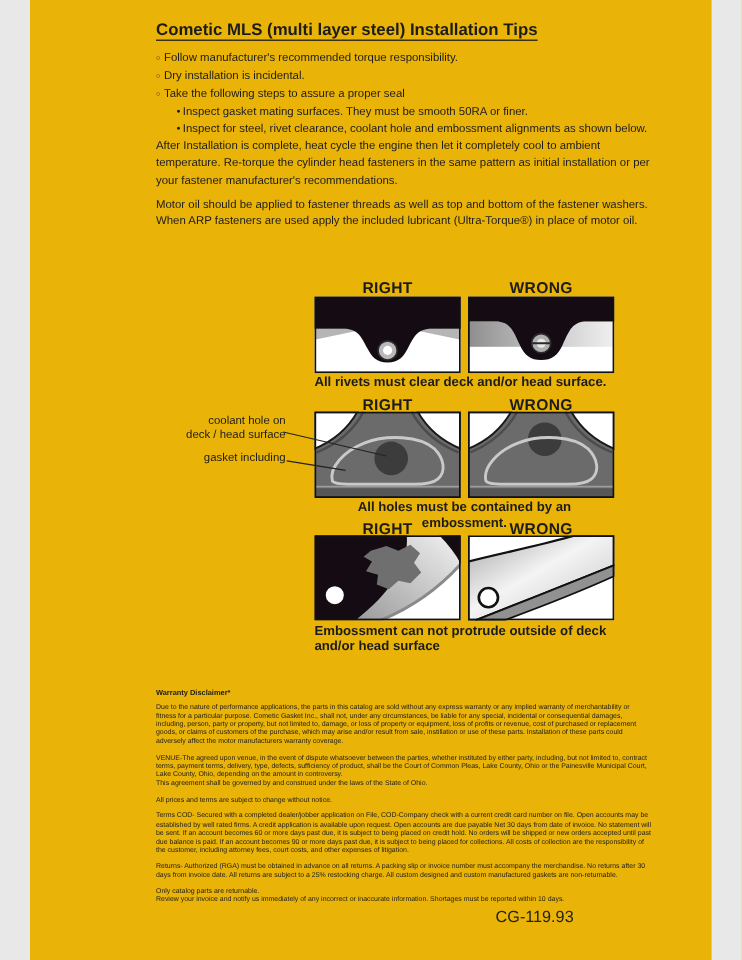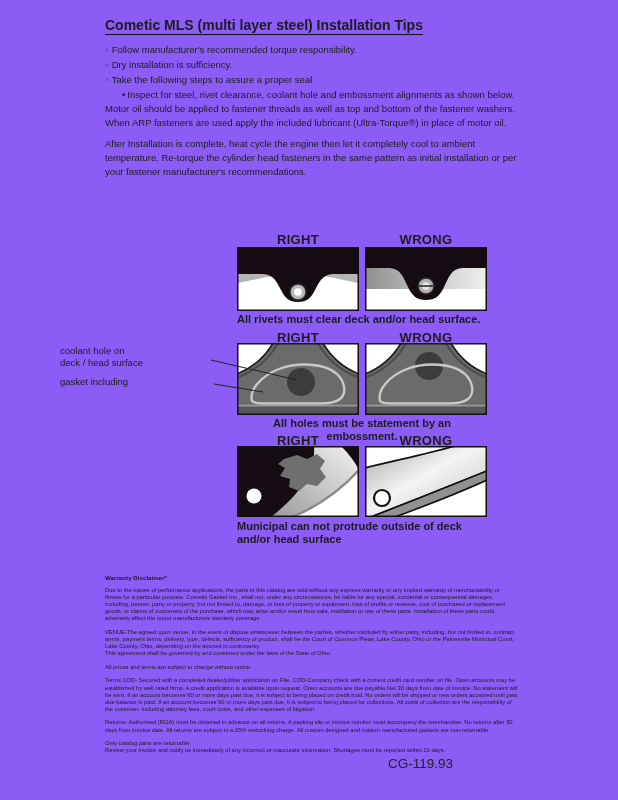--- a/index.html
+++ b/index.html
@@ -1,19 +1,19 @@
 <!DOCTYPE html>
 <html><head>
 <meta charset="utf-8">
 <style>
   html,body{margin:0;padding:0;background:#e8e8e8;}
   .page{
     position:relative;
-    width:618px;height:800px;
-    background:#8b5cf6;
+    width:568px;height:800px;
+    background:#eab308;
     font-family:"Liberation Sans","DejaVu Sans",sans-serif;
     color:#1c1c1c;
     overflow:hidden;
     margin:0 auto;
   }
   
   .content-top{position:absolute;left:105px;top:16px;width:418px;}
   .doc-title{
     display:inline-block;
     font-size:14px;font-weight:700;
@@ -31,21 +31,21 @@
   .dg{position:absolute;left:0;top:232px;width:618px;height:322px;}
   .dg-label{
     position:absolute;width:122px;text-align:center;
     font-size:13px;font-weight:700;letter-spacing:0.3px;
   }
   .panel{position:absolute;width:122px;}
   .panel svg{display:block;width:122px;}
   .dg-caption{position:absolute;font-size:11px;font-weight:700;line-height:13px;}
   .side-label{
     position:absolute;font-size:9.5px;line-height:11.5px;
-    white-space:pre-line;
+    text-align:right;white-space:pre-line;
   }
   .leader-lines{position:absolute;left:0;top:0;pointer-events:none;}
   
   .disclaimer{position:absolute;left:105px;top:574px;width:413px;}
   .disc-heading{font-size:6.2px;font-weight:700;margin:0 0 6px 0;}
   .disc-p{font-size:5.8px;line-height:7.1px;margin:0 0 6.5px 0;white-space:pre-line;}
   
   .doc-code{position:absolute;left:388px;top:756px;font-size:13.5px;color:#222;}
 </style>
 </head>
@@ -53,31 +53,34 @@
 
 <div class="page">
 
   <div class="content-top">
     <h1 class="doc-title">Cometic MLS (multi layer steel) Installation Tips</h1>
 
     <div class="tips-item">
       <span class="b-marker">○</span><span>Follow manufacturer's recommended torque responsibility.</span>
     </div>
     <div class="tips-item">
-      <span class="b-marker">○</span><span>Dry installation is sufficiency.</span>
+      <span class="b-marker">○</span><span>Dry installation is incidental.</span>
     </div>
     <div class="tips-item">
       <span class="b-marker">○</span><span>Take the following steps to assure a proper seal</span>
     </div>
     <div class="tips-item sub">
+      <span class="b-dot">•</span><span>Inspect gasket mating surfaces.  They must be smooth 50RA or finer.</span>
+    </div>
+    <div class="tips-item sub">
       <span class="b-dot">•</span><span>Inspect for steel, rivet clearance, coolant hole and embossment alignments as shown below.</span>
     </div>
 
+    <p class="para">After Installation is complete, heat cycle the engine then let it completely cool to ambient temperature. Re-torque the cylinder head fasteners in the same pattern as initial installation or per your fastener manufacturer's recommendations.</p>
     <p class="para">Motor oil should be applied to fastener threads as well as top and bottom of the fastener washers. When ARP fasteners are used apply the included lubricant (Ultra-Torque®) in place of motor oil.</p>
-    <p class="para">After Installation is complete, heat cycle the engine then let it completely cool to ambient temperature. Re-torque the cylinder head fasteners in the same pattern as initial installation or per your fastener manufacturer's recommendations.</p>
   </div>
 
   <div class="dg">
 
     <div class="dg-label" style="left:237px;top:0;">RIGHT</div>
     <div class="dg-label" style="left:365px;top:0;">WRONG</div>
 
     <div class="panel" style="left:237px;top:15px;">
       <svg viewBox="0 0 122 64">
         <rect x="0" y="0" width="122" height="64" fill="#ffffff"></rect>
@@ -143,21 +146,21 @@
         <rect x="1" y="64" width="120" height="7" fill="#575757"></rect>
         <rect x="0.75" y="0.75" width="120.5" height="70.5" fill="none" stroke="#111111" stroke-width="1.5"></rect>
       </svg>
     </div>
 
     <svg class="leader-lines" width="618" height="322">
       <line x1="211" y1="128" x2="297" y2="148" stroke="#222222" stroke-width="1"></line>
       <line x1="214" y1="152" x2="263" y2="160" stroke="#222222" stroke-width="1"></line>
     </svg>
 
-    <div class="dg-caption" style="left:237px;top:185px;width:250px;text-align:center;">All holes must be statement by an embossment.</div>
+    <div class="dg-caption" style="left:237px;top:185px;width:250px;text-align:center;">All holes must be contained by an embossment.</div>
 
     <div class="dg-label" style="left:237px;top:201px;">RIGHT</div>
     <div class="dg-label" style="left:365px;top:201px;">WRONG</div>
 
     <div class="panel" style="left:237px;top:214px;">
       <svg viewBox="0 0 122 71">
         <defs>
           <linearGradient id="g3r" x1="1" y1="0" x2="0" y2="1">
             <stop offset="0" stop-color="#f2f2f2"></stop>
               <stop offset="1" stop-color="#9a9a9a"></stop>
@@ -181,21 +184,21 @@
               <stop offset="1" stop-color="#c2c2c2"></stop>
           </linearGradient>
         </defs>
         <rect width="122" height="71" fill="#ffffff"></rect>
         <path d="M0,22 C32,14 62,8 90,0 H122 V25 C85,40 44,56 6,71 H0 Z" fill="url(#g3w)" stroke="#111111" stroke-width="1.8"></path>
         <path d="M122,25 C85,40 44,56 6,71 H30 C68,57 100,44 122,34 Z" fill="#919191" stroke="#111111" stroke-width="1.6"></path>
         <circle cx="17" cy="52" r="8" fill="#ffffff" stroke="#111111" stroke-width="2.2"></circle>
         <rect x="0.75" y="0.75" width="120.5" height="69.5" fill="none" stroke="#111111" stroke-width="1.5"></rect>
       </svg>
     </div>
-    <div class="dg-caption" style="left:237px;top:288px;width:250px;">Municipal can not protrude outside of deck and/or head surface</div>
+    <div class="dg-caption" style="left:237px;top:288px;width:250px;">Embossment can not protrude outside of deck and/or head surface</div>
   </div>
 
   <div class="disclaimer">
     <div class="disc-heading">Warranty Disclaimer*</div>
     <p class="disc-p">Due to the nature of performance applications, the parts in this catalog are sold without any express warranty or any implied warranty of merchantability or fitness for a particular purpose.  Cometic Gasket Inc., shall not, under any circumstances, be liable for any special, incidental or consequential damages, including, person, party or property, but not limited to, damage, or loss of property or equipment, loss of profits or revenue, cost of purchased or replacement goods, or claims of customers of the purchase, which may arise and/or result from sale, instillation or use of these parts.  Installation of these parts could adversely affect the motor manufacturers warranty coverage.</p>
     <p class="disc-p">VENUE-The agreed upon venue, in the event of dispute whatsoever between the parties, whether instituted by either party, including, but not limited to, contract terms, payment terms, delivery, type, defects, sufficiency of product, shall be the Court of Common Pleas, Lake County, Ohio or the Painesville Municipal Court, Lake County, Ohio, depending on the amount in controversy.
 This agreement shall be governed by and construed under the laws of the State of Ohio.</p>
     <p class="disc-p">All prices and terms are subject to change without notice.</p>
     <p class="disc-p">Terms COD- Secured with a completed dealer/jobber application on File, COD-Company check with a current credit card number on file.  Open accounts may be established by well rated firms.  A credit application is available upon request.  Open accounts are due payable Net 30 days from date of invoice.  No statement will be sent.  If an account becomes 60 or more days past due, it is subject to being placed on credit hold.  No orders will be shipped or new orders accepted until past due balance is paid.  If an account becomes 90 or more days past due, it is subject to being placed for collections.  All costs of collection are the responsibility of the customer, including attorney fees, court costs, and other expenses of litigation.</p>
     <p class="disc-p">Returns- Authorized (RGA) must be obtained in advance on all returns.  A packing slip or invoice number must accompany the merchandise.  No returns after 30 days from invoice date.  All returns are subject to a 25% restocking charge.  All custom designed and custom manufactured gaskets are non-returnable.</p>

